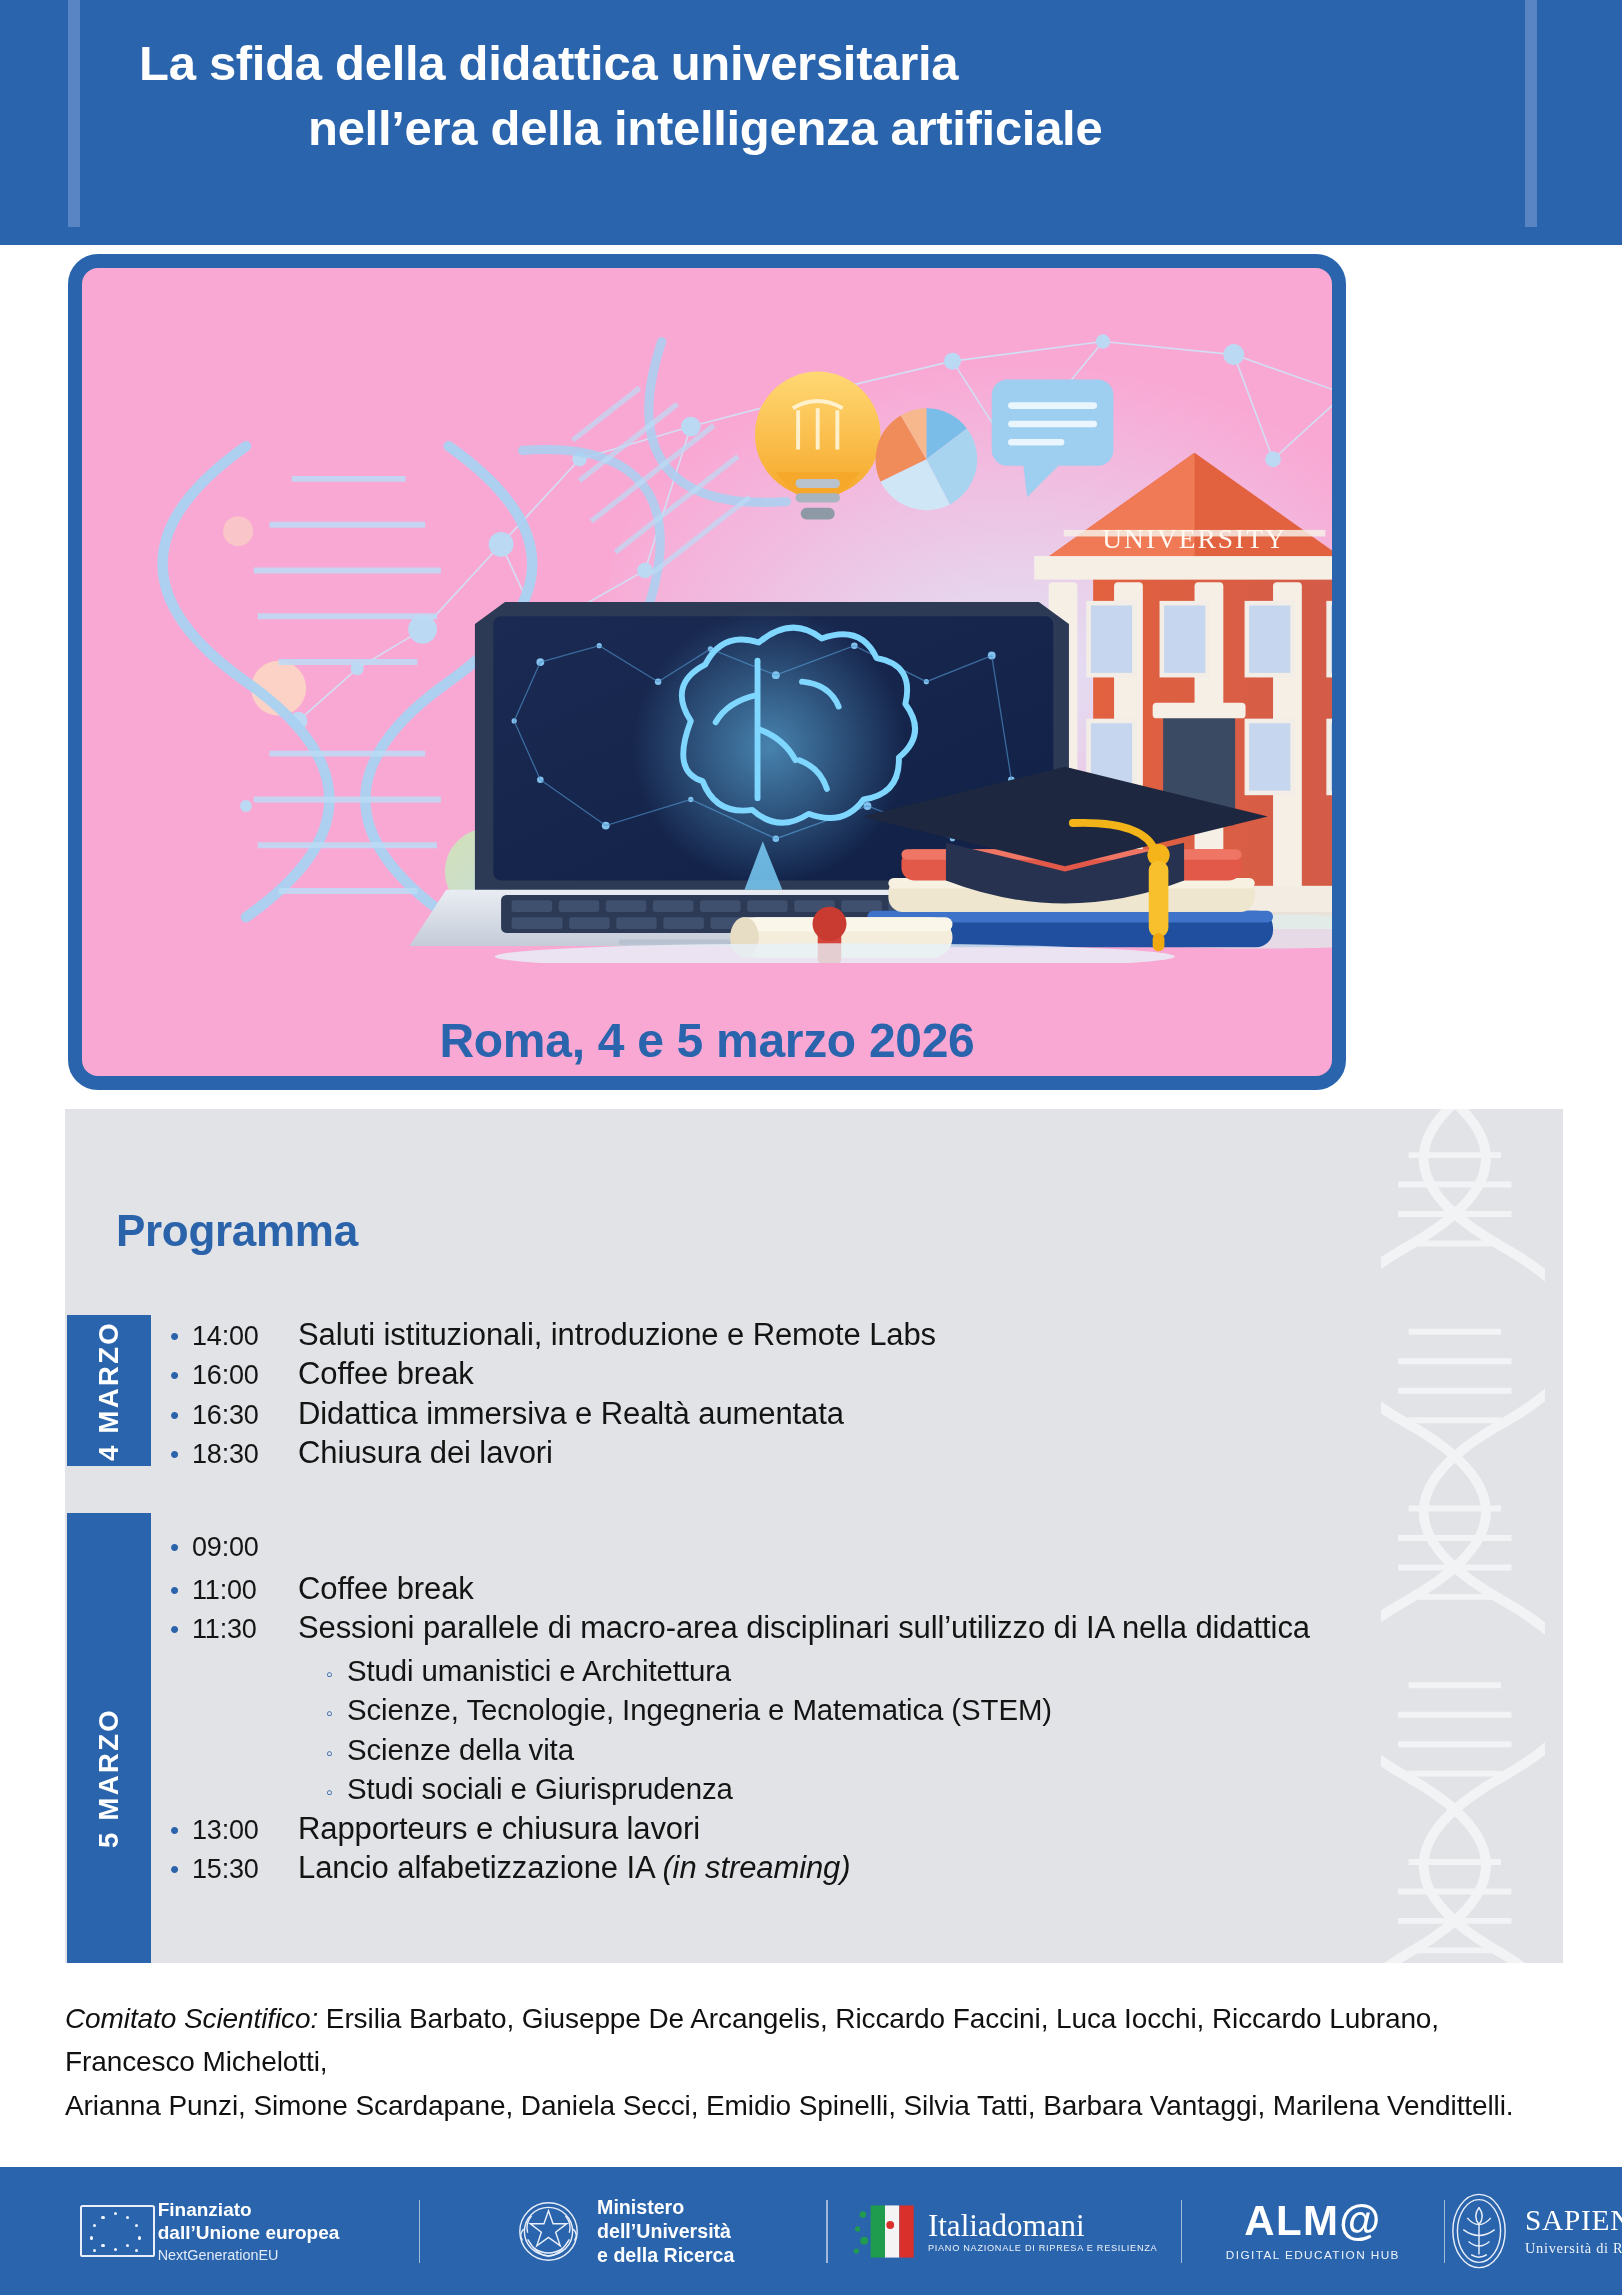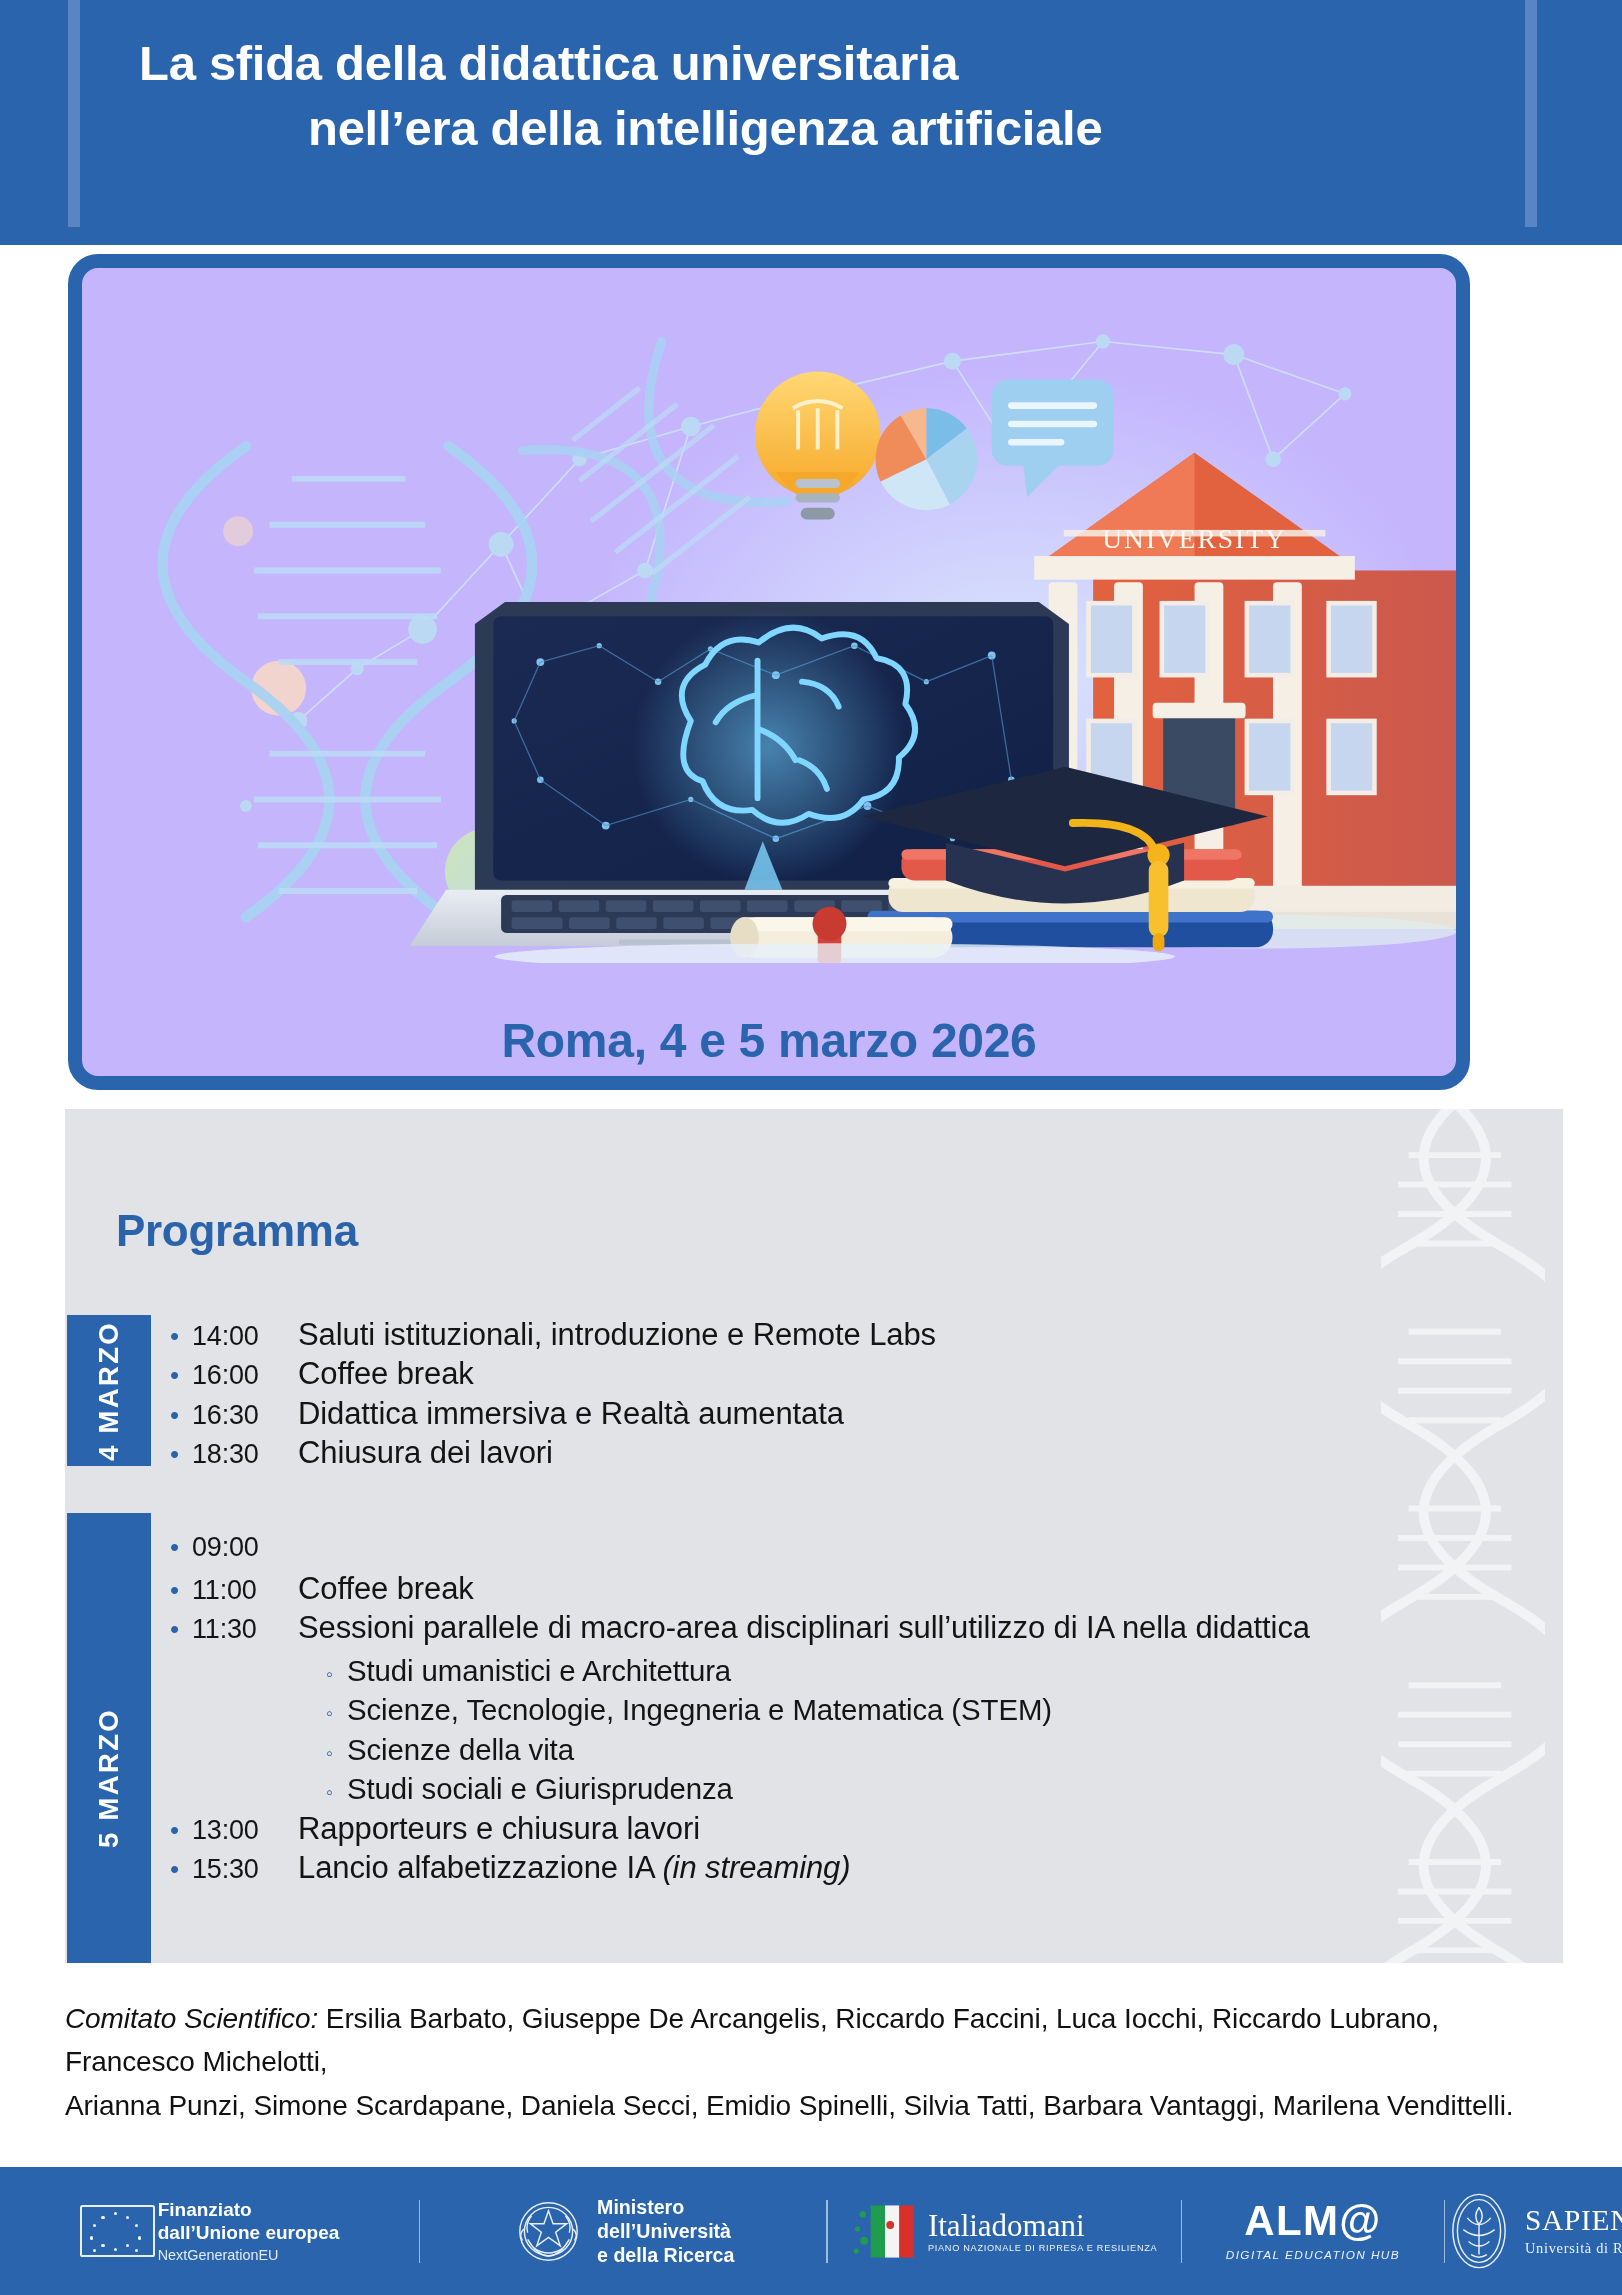--- a/index.html
+++ b/index.html
@@ -11,22 +11,22 @@
   .hdr-bar{position:absolute;top:0;width:12.4px;height:227px;background:#5a85c4;}
   .hdr-bar.left{left:68px;}
   .hdr-bar.right{left:1525px;}
   .hdr-title{position:absolute;left:118px;top:31px;width:1394px;
              color:#ffffff;font-weight:bold;font-size:49px;line-height:1.33;
              letter-spacing:-0.3px;}
   .hdr-l1{display:block;text-align:left;padding-left:21px;}
   .hdr-l2{display:block;text-align:left;padding-left:190px;}
 
   
-  .hero{position:absolute;left:68px;top:254px;width:1402px;height:836px;
-        border:14.4px solid #2964ac;border-radius:30px;background:#c4b5fd;box-sizing:border-box;}
+  .hero{position:absolute;left:68px;top:254px;width:1278px;height:836px;
+        border:14.4px solid #2964ac;border-radius:30px;background:#f9a8d4;box-sizing:border-box;}
   .hero-inner{position:absolute;inset:0;overflow:hidden;border-radius:17px;}
 
   .illus{position:absolute;left:0;top:-5.2px;width:1442px;height:700px;}
 
   .hero-date{position:absolute;left:0;right:0;top:745px;text-align:center;
              color:#2964ac;font-weight:bold;font-size:48px;letter-spacing:-0.3px;}
 
   
   .prog{position:absolute;left:65px;top:1109px;width:1498px;height:854px;
         background:#e1e3e6;overflow:hidden;}
@@ -72,21 +72,21 @@
   .eu-t1{font-weight:bold;font-size:19px;}
   .eu-t2{font-size:14.4px;color:#e3ebf8;margin-top:2.6px;}
 
   .min-txt{margin-left:11.8px;color:#fff;font-weight:bold;font-size:19.6px;line-height:1.24;}
 
   .it-txt{margin-left:9.2px;color:#fff;}
   .it-t1{font-family:"Liberation Serif","DejaVu Serif",serif;font-size:31px;line-height:1;}
   .it-t2{font-size:9.2px;letter-spacing:0.7px;margin-top:2px;color:#eef3fb;}
 
   .alm-t1{color:#fff;font-weight:bold;font-size:42px;letter-spacing:1.3px;line-height:1;}
-  .alm-t2{color:#eef3fb;font-size:11.8px;letter-spacing:1.4px;margin-top:5.2px;text-align:right;font-style:italic;}
+  .alm-t2{color:#eef3fb;font-size:11.8px;letter-spacing:1.4px;margin-top:5.2px;text-align:right;}
 
   .sap-txt{margin-left:11.8px;color:#fff;}
   .sap-t1{font-family:"Liberation Serif","DejaVu Serif",serif;font-size:29.4px;letter-spacing:0.7px;line-height:1;}
   .sap-t2{font-family:"Liberation Serif","DejaVu Serif",serif;font-size:14.4px;letter-spacing:0.7px;margin-top:4.6px;color:#eef3fb;}
 </style>
 </head>
 <body>
 
 <div class="header">
   <div class="hdr-bar left"></div>

